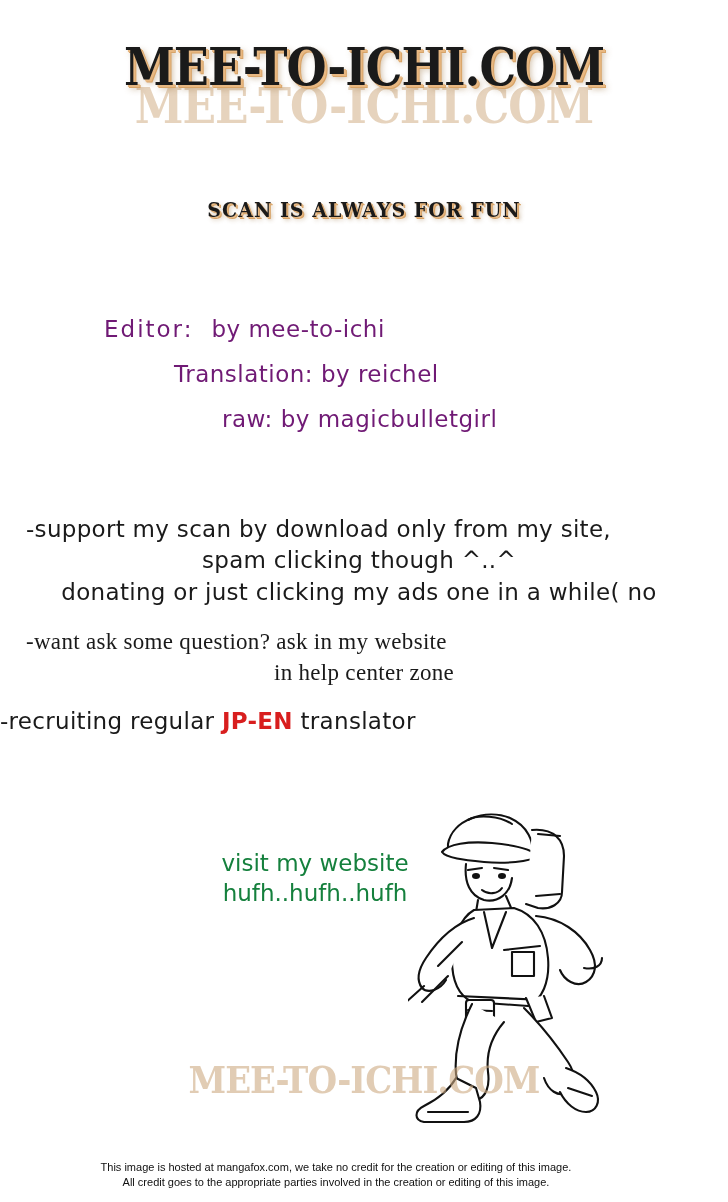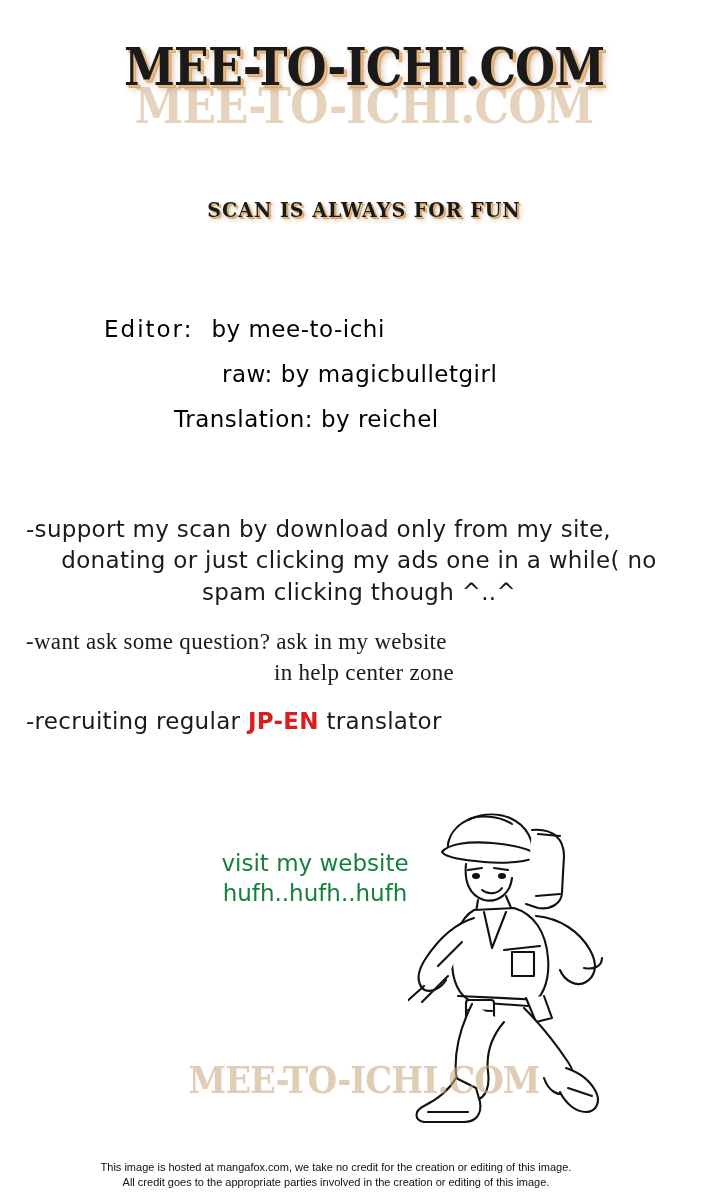--- a/index.html
+++ b/index.html
@@ -77,21 +77,21 @@
     transform: scaleY(1.08);
   }
 
   
   .credits {
     position: absolute;
     top: 318px;
     left: 0;
     width: 728px;
     font-family: "DejaVu Sans", sans-serif;
-    color: #000000;
+    color: #701a75;
   }
   .credit-line {
     font-size: 23px;
     line-height: 1.0;
     letter-spacing: 0.5px;
     margin-bottom: 22px;
   }
   .c1 { padding-left: 104px; }
   .c1 .lbl { letter-spacing: 2px; }
   .c1 .val { margin-left: 18px; }
@@ -111,21 +111,21 @@
     letter-spacing: 0.3px;
   }
   .note {
     margin-bottom: 18px;
   }
   .note-1 { padding-left: 34px; }
   .note-2 { padding-left: 26px; text-align: center; padding-right: 36px; }
   .note-2 .l1 { text-align: left; }
   .note-3 { padding-left: 26px; text-align: center; padding-right: 26px; font-family: Liberation Serif, serif; }
   .note-3 .l1 { text-align: left; }
-  .note-4 { padding-left: 26px; }
+  .note-4 { }
   .hl { color: #d81e1e; font-weight: bold; }
 
   
   .art {
     position: absolute;
     right: 40px;
     top: 800px;
     width: 280px;
     height: 340px;
   }
@@ -182,34 +182,34 @@
   <div class="logo-shadow">MEE-TO-ICHI.COM</div>
   <div class="logo-wrap">
     <span class="logo">MEE-TO-ICHI.COM</span>
   </div>
   <div class="tagline">SCAN IS ALWAYS FOR FUN</div>
 
   <div class="credits">
     <div class="credit-line c1">
       <span class="lbl">Editor:</span><span class="val">by mee-to-ichi</span>
     </div>
+    <div class="credit-line c3">
+      <span class="lbl">Translation:</span>&nbsp;<span class="val">by reichel</span>
+    </div>
     <div class="credit-line c2">
       <span class="lbl">raw:</span>&nbsp;<span class="val">by magicbulletgirl</span>
     </div>
-    <div class="credit-line c3">
-      <span class="lbl">Translation:</span>&nbsp;<span class="val">by reichel</span>
-    </div>
   </div>
 
   <div class="notes">
 
     <div class="note note-2">
       <div class="l1">-support my scan by download only from my site,</div>
+      <div>spam clicking though ^..^</div>
       <div>donating or just clicking my ads one in a while( no</div>
-      <div>spam clicking though ^..^</div>
     </div>
 
     <div class="note note-3">
       <div class="l1">-want ask some question? ask in my website</div>
       <div>in help center zone</div>
     </div>
 
     <div class="note note-4">
       <span>-recruiting regular </span><span class="hl">JP-EN</span><span> translator</span>
     </div>

